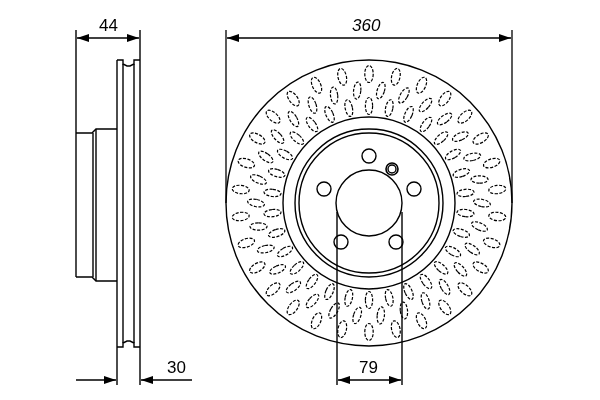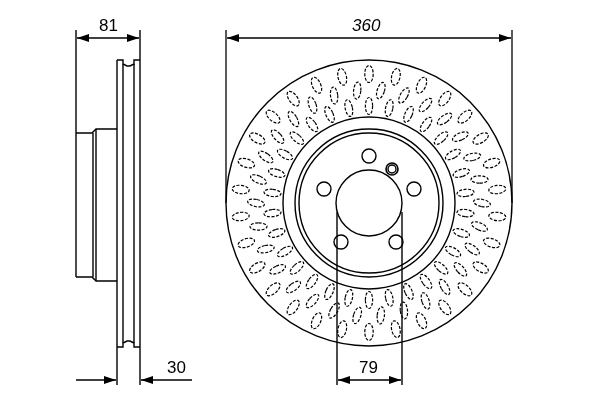--- a/index.html
+++ b/index.html
@@ -163,16 +163,16 @@
     <line x1="226" y1="30" x2="226" y2="203"></line>
     <line x1="512" y1="30" x2="512" y2="203"></line>
     <line x1="227" y1="38" x2="511" y2="38" marker-start="url(#arrowStart)" marker-end="url(#arrowEnd)"></line>
   </g>
 
   <g stroke="#000" stroke-width="1.3">
     <line x1="338" y1="380" x2="401" y2="380" marker-start="url(#arrowStart)" marker-end="url(#arrowEnd)"></line>
   </g>
 </svg>
 
-<span class="dim-label" style="left:99px; top:17px;">81</span>
+<span class="dim-label" style="left:99px; top:17px;">44</span>
 <span class="dim-label" style="left:352px; top:17px;font-style:italic;">360</span>
 <span class="dim-label" style="left:167px; top:359px;">30</span>
 <span class="dim-label" style="left:359px; top:359px;">79</span>
 
 </body></html>

